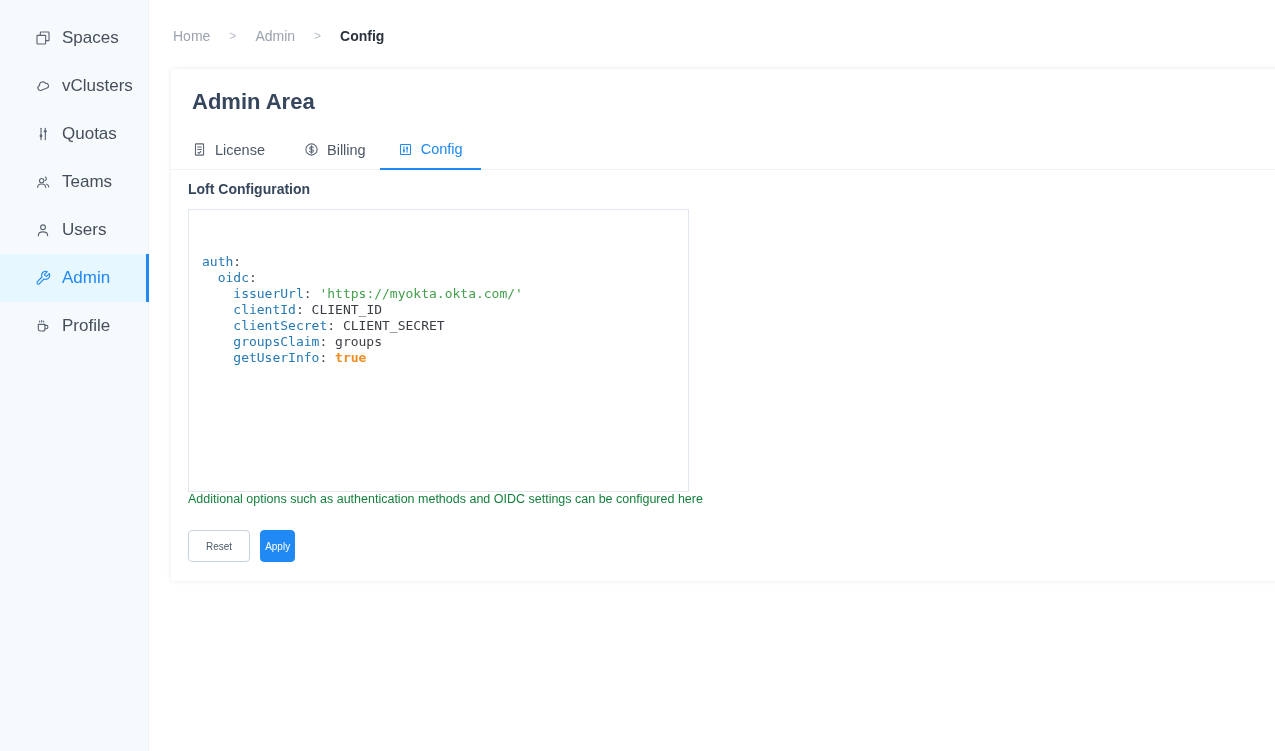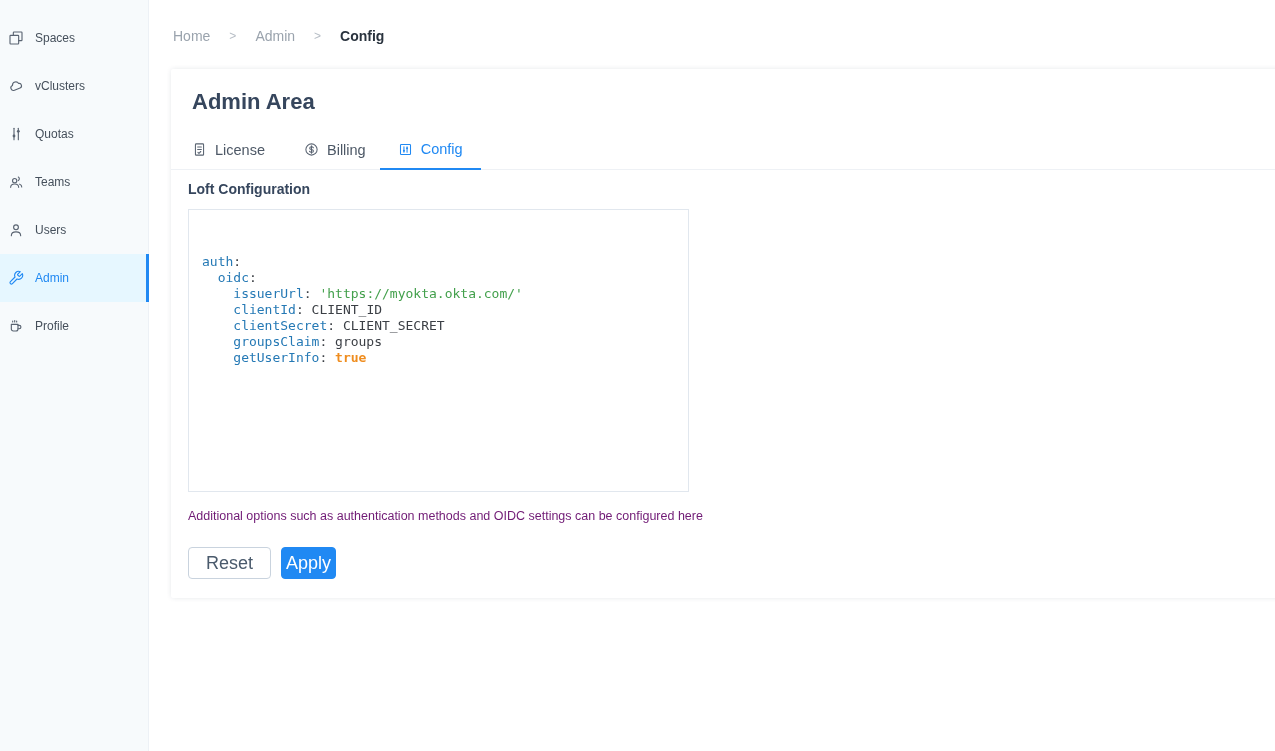--- a/index.html
+++ b/index.html
@@ -17,23 +17,23 @@
     position: absolute; left: 0; top: 0; bottom: 0;
     width: 149px;
     background: #f7fafc;
     border-right: 1px solid #edf1f6;
     padding-top: 14px;
     z-index: 2;
   }
   .side-item {
     height: 48px;
     display: flex; align-items: center;
-    padding-left: 8px;
+    padding-left: 35px;
     gap: 11px;
-    font-size: 12px;
+    font-size: 17px;
     color: #454f5b;
     cursor: pointer;
     border-right: 3px solid transparent;
     margin-right: -1px;
   }
   .side-item .icon { width: 16px; height: 16px; display: flex; align-items: center; justify-content: center; color: #5a6472; }
   .side-item .icon svg { width: 16px; height: 16px; }
   .side-item.active { background: #e6f7ff; border-right-color: #2089f3; color: #2089f3; }
   .side-item.active .icon { color: #2089f3; }
 
@@ -117,30 +117,29 @@
   }
   .code-line { height: 16px; }
   .tk-key   { color: #2579b5; }
   .tk-p     { color: #3b3f45; }
   .tk-plain { color: #3b3f45; }
   .tk-str   { color: #43a04c; }
   .tk-bool  { color: #ef8d1f; font-weight: bold; }
   .tk-sp    { }
 
   .helper {
-    margin-top: 17px;
     font-size: 12.5px;
-    color: #701a75;
+    color: #15803d;
   }
 
   .btn-row { margin-top: 24px; display: flex; gap: 10px; }
   .btn {
     height: 32px;
     border-radius: 4px;
-    font-size: 18px;
+    font-size: 10px;
     font-family: "Liberation Sans", sans-serif;
     cursor: pointer;
     display: inline-flex; align-items: center; justify-content: center;
   }
   .btn-reset {
     background: #fff;
     border: 1px solid #c9d3de;
     color: #4a5a6c;
     padding: 0 17px;
   }

